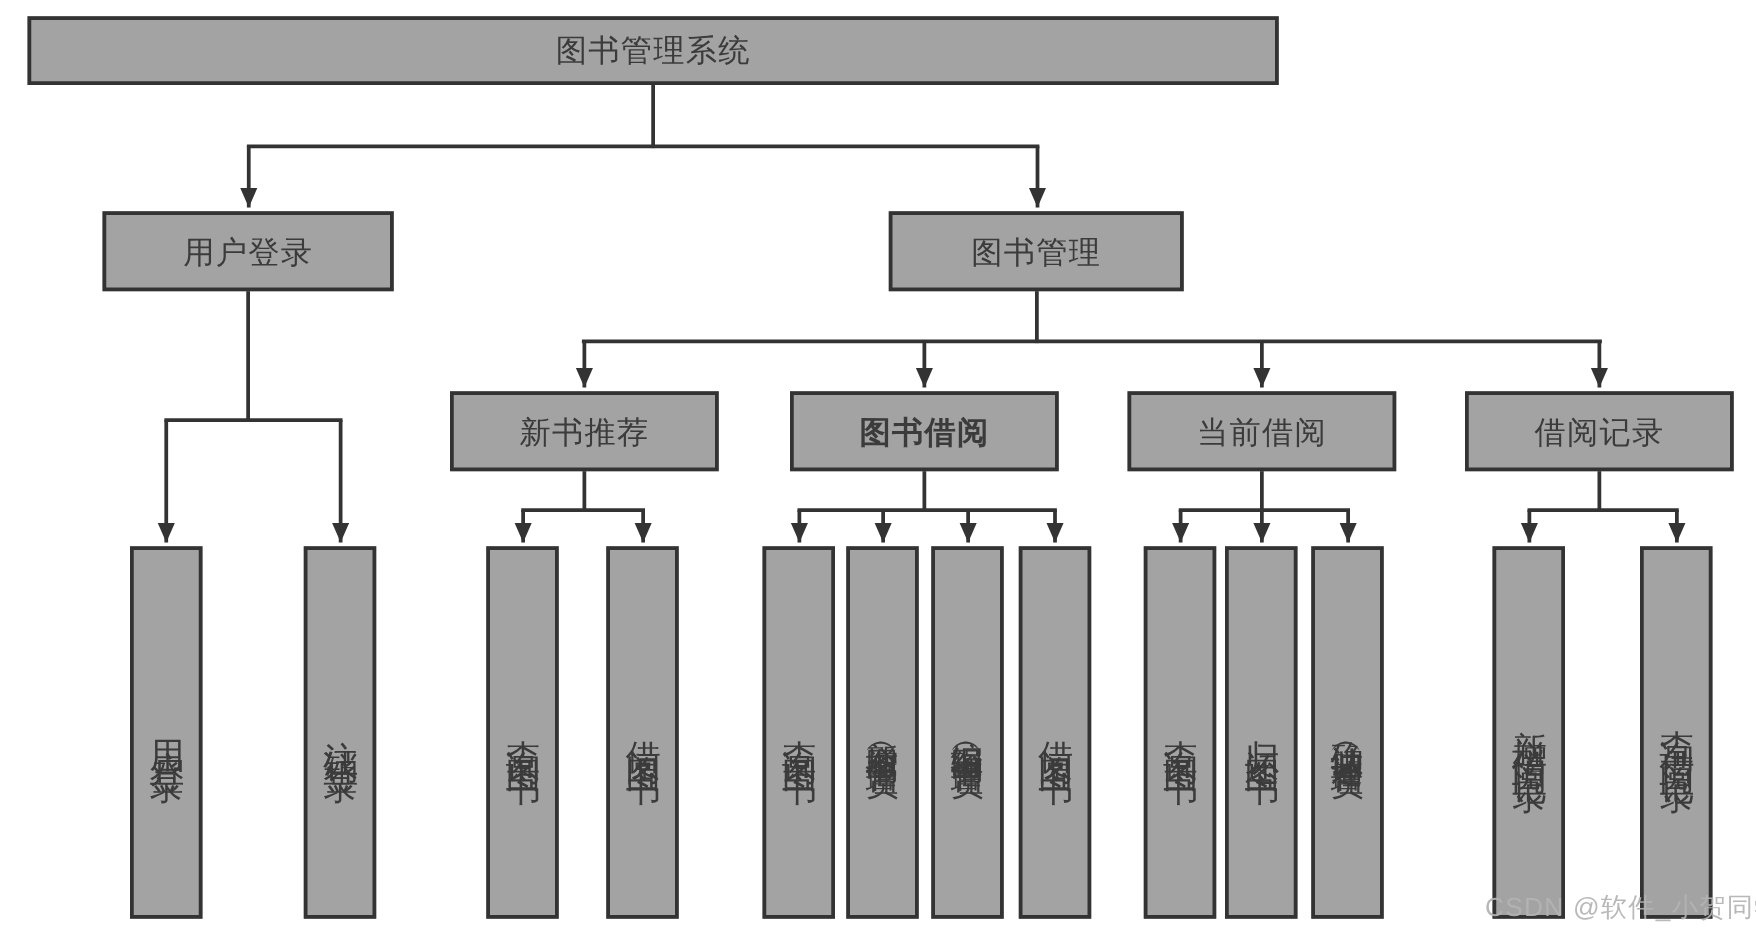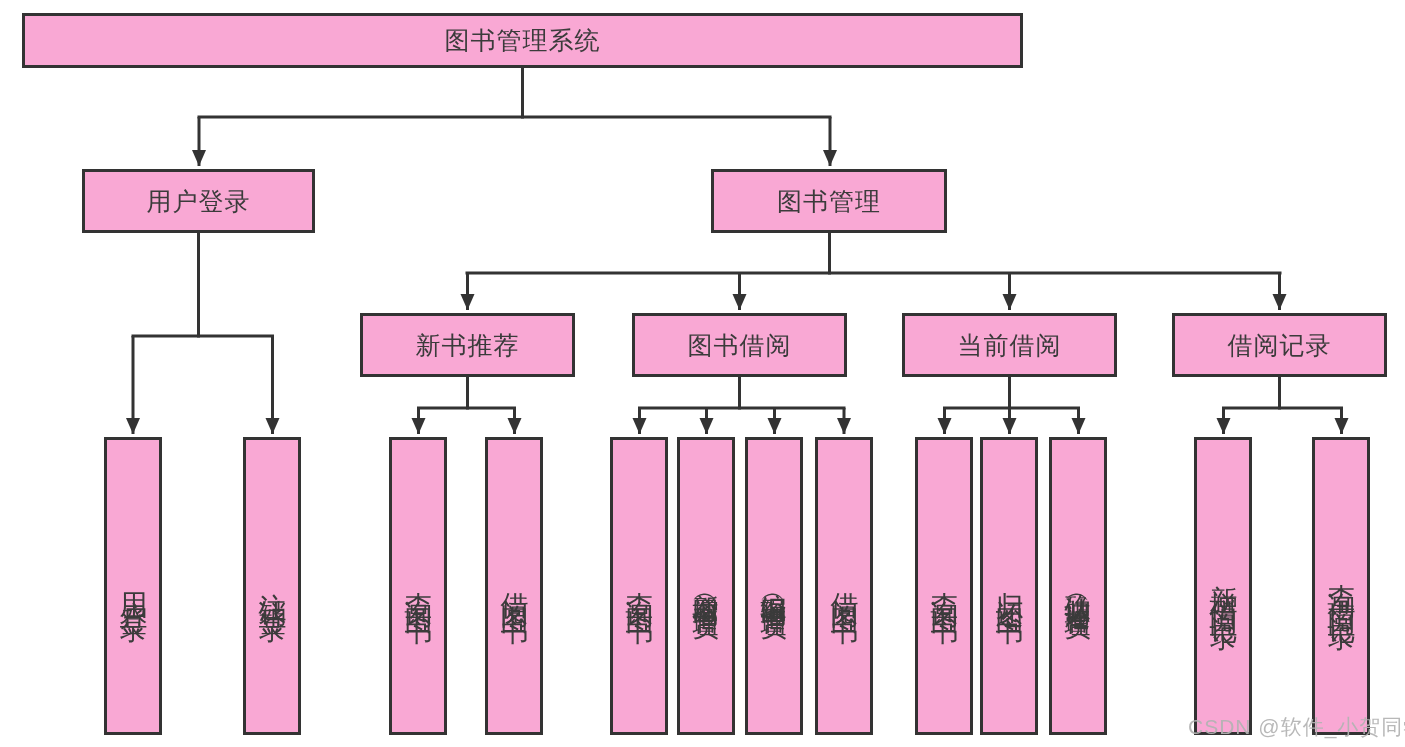--- a/index.html
+++ b/index.html
@@ -4,21 +4,21 @@
 <style>
   html,body{margin:0;padding:0;background:#fff;}
   .canvas{
     position:relative;width:1405px;height:747px;background:#ffffff;overflow:hidden;
     font-family:"Liberation Sans","DejaVu Sans",sans-serif;color:#3b3b3b;
   }
   svg.lines{position:absolute;left:0;top:0;z-index:1;}
   svg.lines line{stroke:#333333;stroke-width:3;}
   svg.lines line.seg{stroke-linecap:square;}
   .box{
-    position:absolute;z-index:2;box-sizing:border-box;background:#f9a8d4;
+    position:absolute;z-index:2;box-sizing:border-box;background:#a3a3a3;
     border:3px solid #333333;display:flex;align-items:center;justify-content:center;
     text-align:center;
   }
   .box.h{font-size:25px;letter-spacing:1px;}
   .box.root{left:22px;top:13px;width:1001px;height:55px;}
   .box.l2{top:169px;height:64px;}
   .box.l3{top:313px;width:215px;height:64px;}
   .box.v{top:437px;width:58px;height:298px;}
   .vtext{
     writing-mode:vertical-rl;text-orientation:mixed;
@@ -83,21 +83,21 @@
     <line x1="1223.5" y1="408" x2="1223.5" y2="434" marker-end="url(#ah)"></line>
     <line x1="1341.5" y1="408" x2="1341.5" y2="434" marker-end="url(#ah)"></line>
   </svg>
 
   <div class="box h root">图书管理系统</div>
 
   <div class="box h l2" style="left:82px;width:233px;">用户登录</div>
   <div class="box h l2" style="left:711px;width:236px;">图书管理</div>
 
   <div class="box h l3" style="left:360px;">新书推荐</div>
-  <div class="box h l3" style="left:632px;">图书借阅</div>
+  <div class="box h l3" style="left:632px;font-weight:bold;">图书借阅</div>
   <div class="box h l3" style="left:902px;text-align:center;">当前借阅</div>
   <div class="box h l3" style="left:1172px;">借阅记录</div>
 
   <div class="box v" style="left:104px;">
       <span class="vtext">用户登录</span>
     </div>
   <div class="box v" style="left:243px;">
       <span class="vtext">注销登录</span>
     </div>
 

